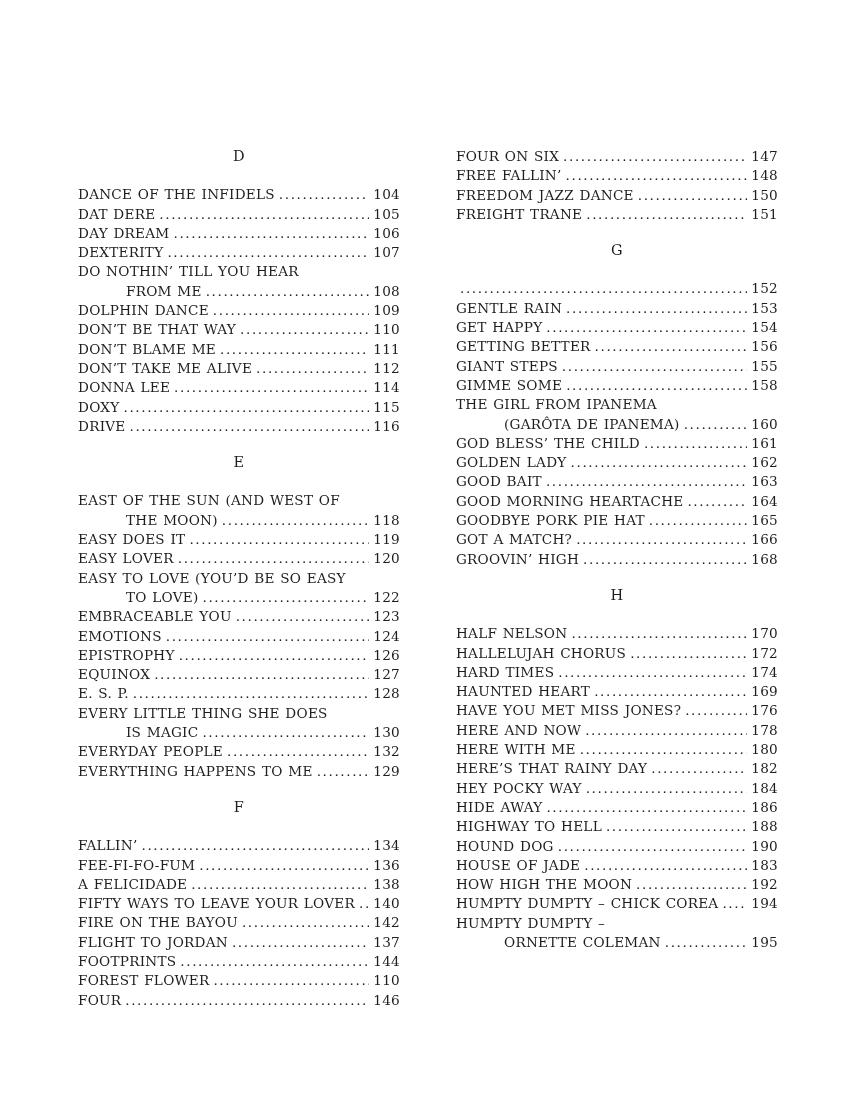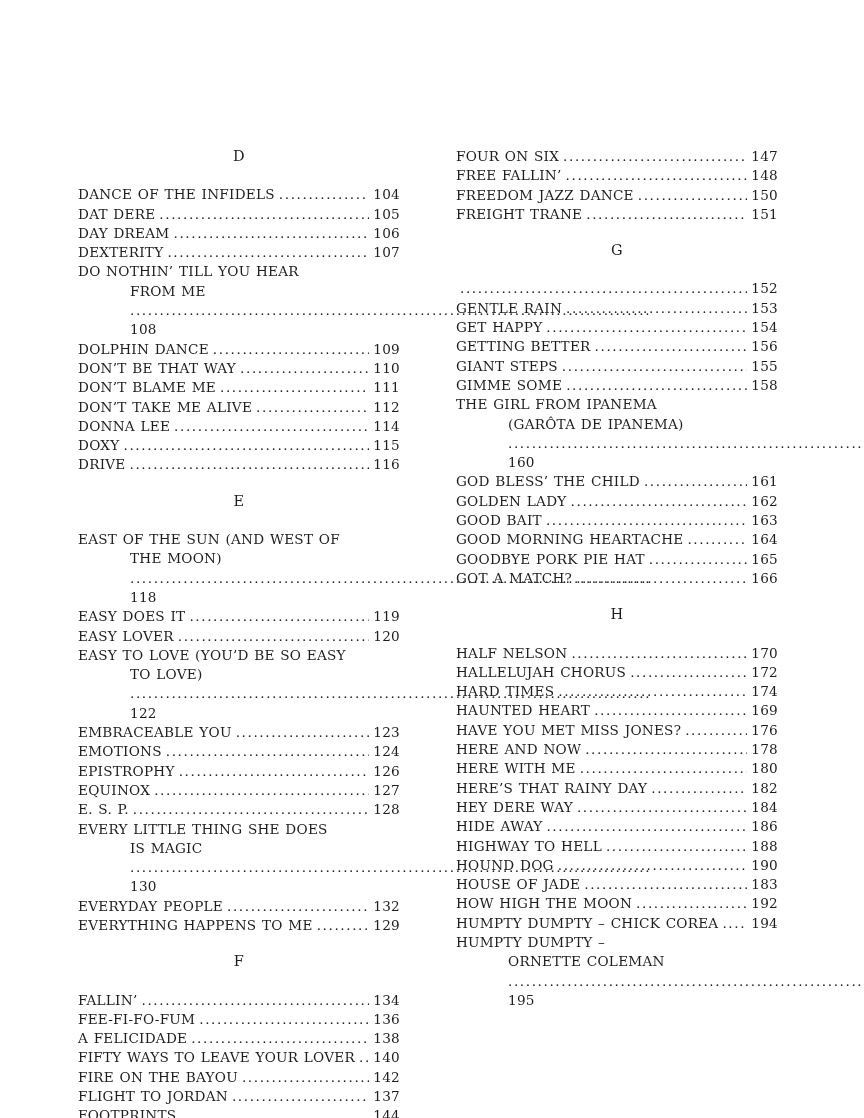--- a/index.html
+++ b/index.html
@@ -46,21 +46,20 @@
     display: flex;
     align-items: baseline;
     white-space: nowrap;
     font-size: 13.6px;
     line-height: 19.3px;
     letter-spacing: 0.25px;
     word-spacing: 1px;
   }
   .entry-line.continuation {
     padding-left: 48px;
-    flex-direction: column;
   }
   .entry-title {
     flex: 0 0 auto;
   }
   .dot-leader {
     flex: 1 1 auto;
     overflow: hidden;
     min-width: 10px;
     margin: 0 4px 0 4px;
   }
@@ -442,20 +441,27 @@
             <span class="entry-page">165</span>
           </div>
         </div>
         <div class="entry">
           <div class="entry-line">
             <span class="entry-title">GOT A MATCH?</span>
             <span class="dot-leader"></span>
             <span class="entry-page">166</span>
           </div>
         </div>
+        <div class="entry">
+          <div class="entry-line">
+            <span class="entry-title">GROOVIN’ HIGH</span>
+            <span class="dot-leader"></span>
+            <span class="entry-page">168</span>
+          </div>
+        </div>
         <h2 class="section-heading">H</h2>
         <div class="entry">
           <div class="entry-line">
             <span class="entry-title">HALF NELSON</span>
             <span class="dot-leader"></span>
             <span class="entry-page">170</span>
           </div>
         </div>
         <div class="entry">
           <div class="entry-line">
@@ -501,21 +507,21 @@
         </div>
         <div class="entry">
           <div class="entry-line">
             <span class="entry-title">HERE’S THAT RAINY DAY</span>
             <span class="dot-leader"></span>
             <span class="entry-page">182</span>
           </div>
         </div>
         <div class="entry">
           <div class="entry-line">
-            <span class="entry-title">HEY DERE WAY</span>
+            <span class="entry-title">HEY POCKY WAY</span>
             <span class="dot-leader"></span>
             <span class="entry-page">184</span>
           </div>
         </div>
         <div class="entry">
           <div class="entry-line">
             <span class="entry-title">HIDE AWAY</span>
             <span class="dot-leader"></span>
             <span class="entry-page">186</span>
           </div>

